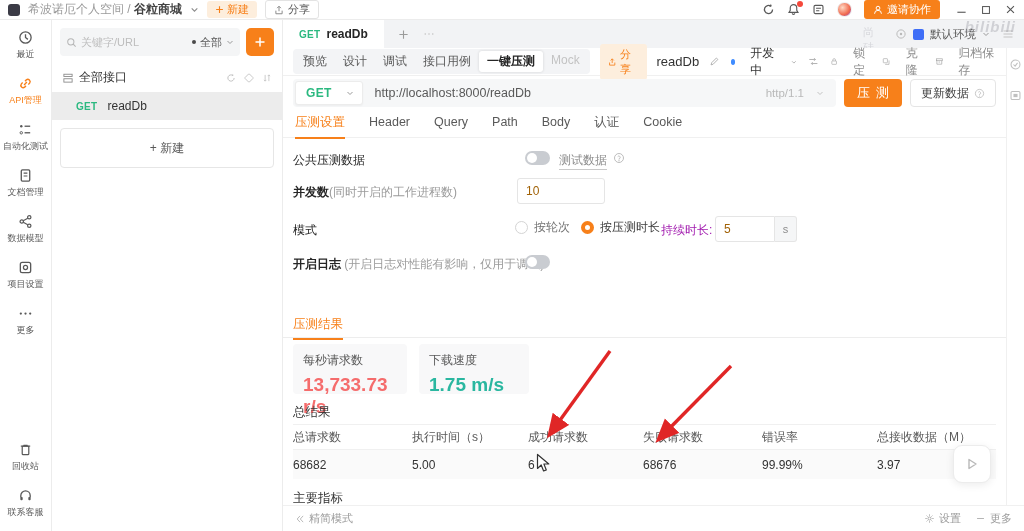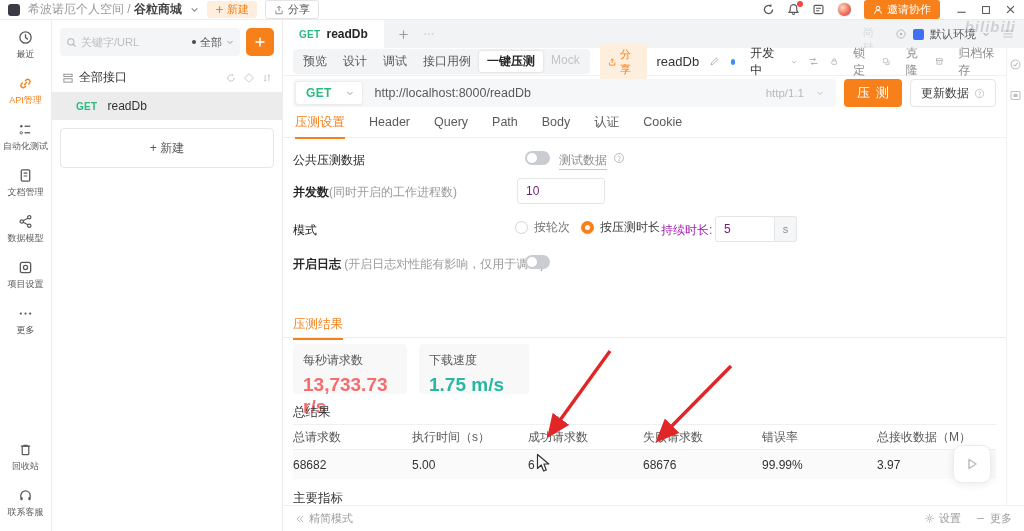--- a/index.html
+++ b/index.html
@@ -87,21 +87,21 @@
   .ctab { position:relative; cursor:pointer; padding:5px 0 8px; }
   .ctab.active { color:#f7801a; }
   .ctab.active::after { content:""; position:absolute; left:0; right:0; bottom:0; height:2px; background:#f7801a; }
 
   
   .form-label { position:absolute; left:10px; font-size:12px; color:#262626; }
   .hint { color:#9b9b9b; font-weight:normal; }
   .toggle { width:25px; height:14px; border-radius:8px; background:#c9ccd1; position:absolute; cursor:pointer; }
   .toggle::after { content:""; position:absolute; left:2px; top:2px; width:10px; height:10px; background:#fff; border-radius:50%; }
   .link-dash { color:#8c8c8c; border-bottom:1px solid #c9c9c9; cursor:pointer; }
-  .txt-input { border:1px solid #e5e5e5; border-radius:3px; font-size:12px; color:#701a75; padding:5px 8px;
+  .txt-input { border:1px solid #e5e5e5; border-radius:3px; font-size:12px; color:#a16207; padding:5px 8px;
     font-family:inherit; outline:none; position:absolute; }
   .radio { width:13px; height:13px; border-radius:50%; border:1px solid #d4d4d4; display:inline-block; vertical-align:-2px; background:#fff; }
   .radio.sel { border:4px solid #f7801a; width:13px; height:13px; }
   .radio-row { position:absolute; display:flex; align-items:center; gap:6px; font-size:12px; color:#404040; }
   .unit-box { position:absolute; background:#f5f6f7; border:1px solid #e5e5e5; border-left:0; border-radius:0 3px 3px 0;
     color:#8c8c8c; font-size:11px; display:flex; align-items:center; justify-content:center; }
 
   
   .sec-title { position:absolute; left:10px; color:#f7801a; font-size:12.5px; padding-bottom:7px; }
   .sec-title::after { content:""; position:absolute; left:0; right:0; bottom:0; height:2px; background:#f7801a; }

